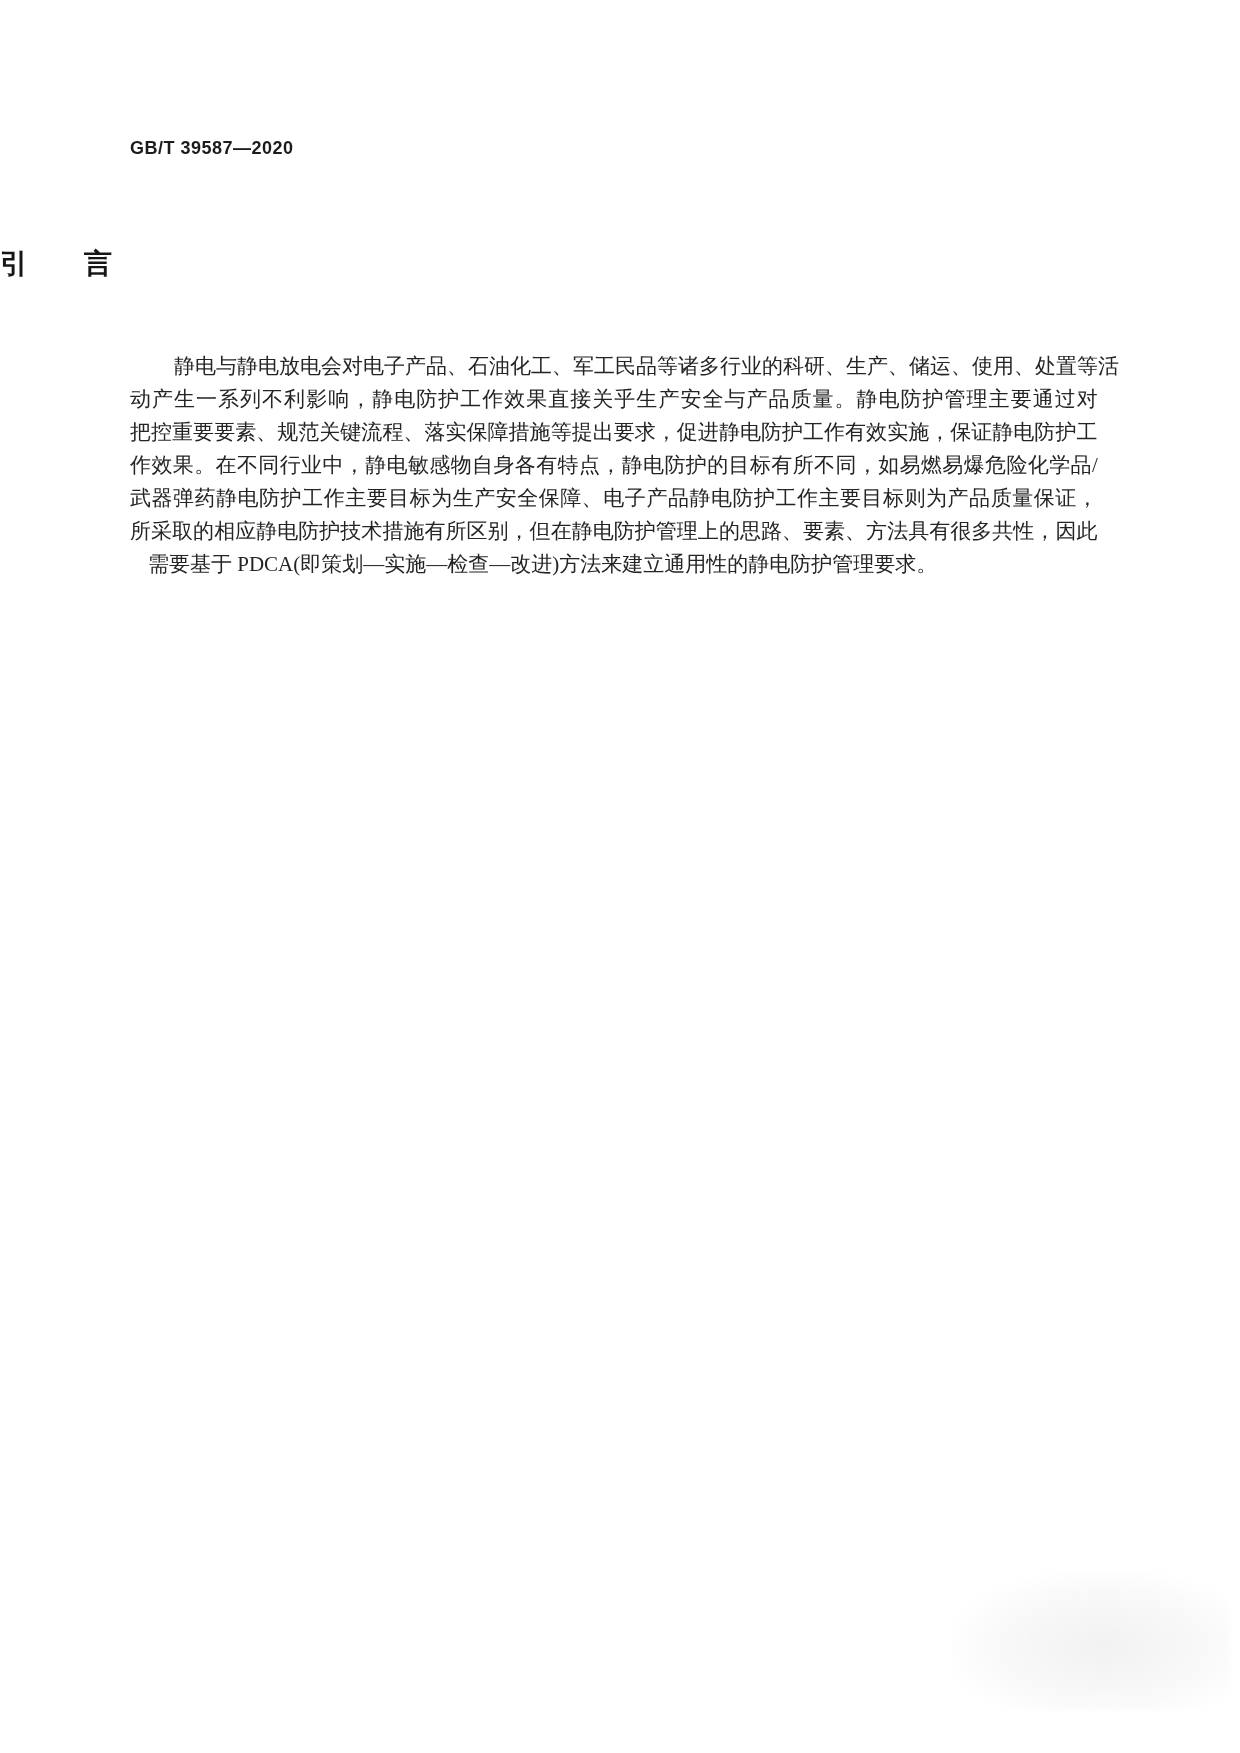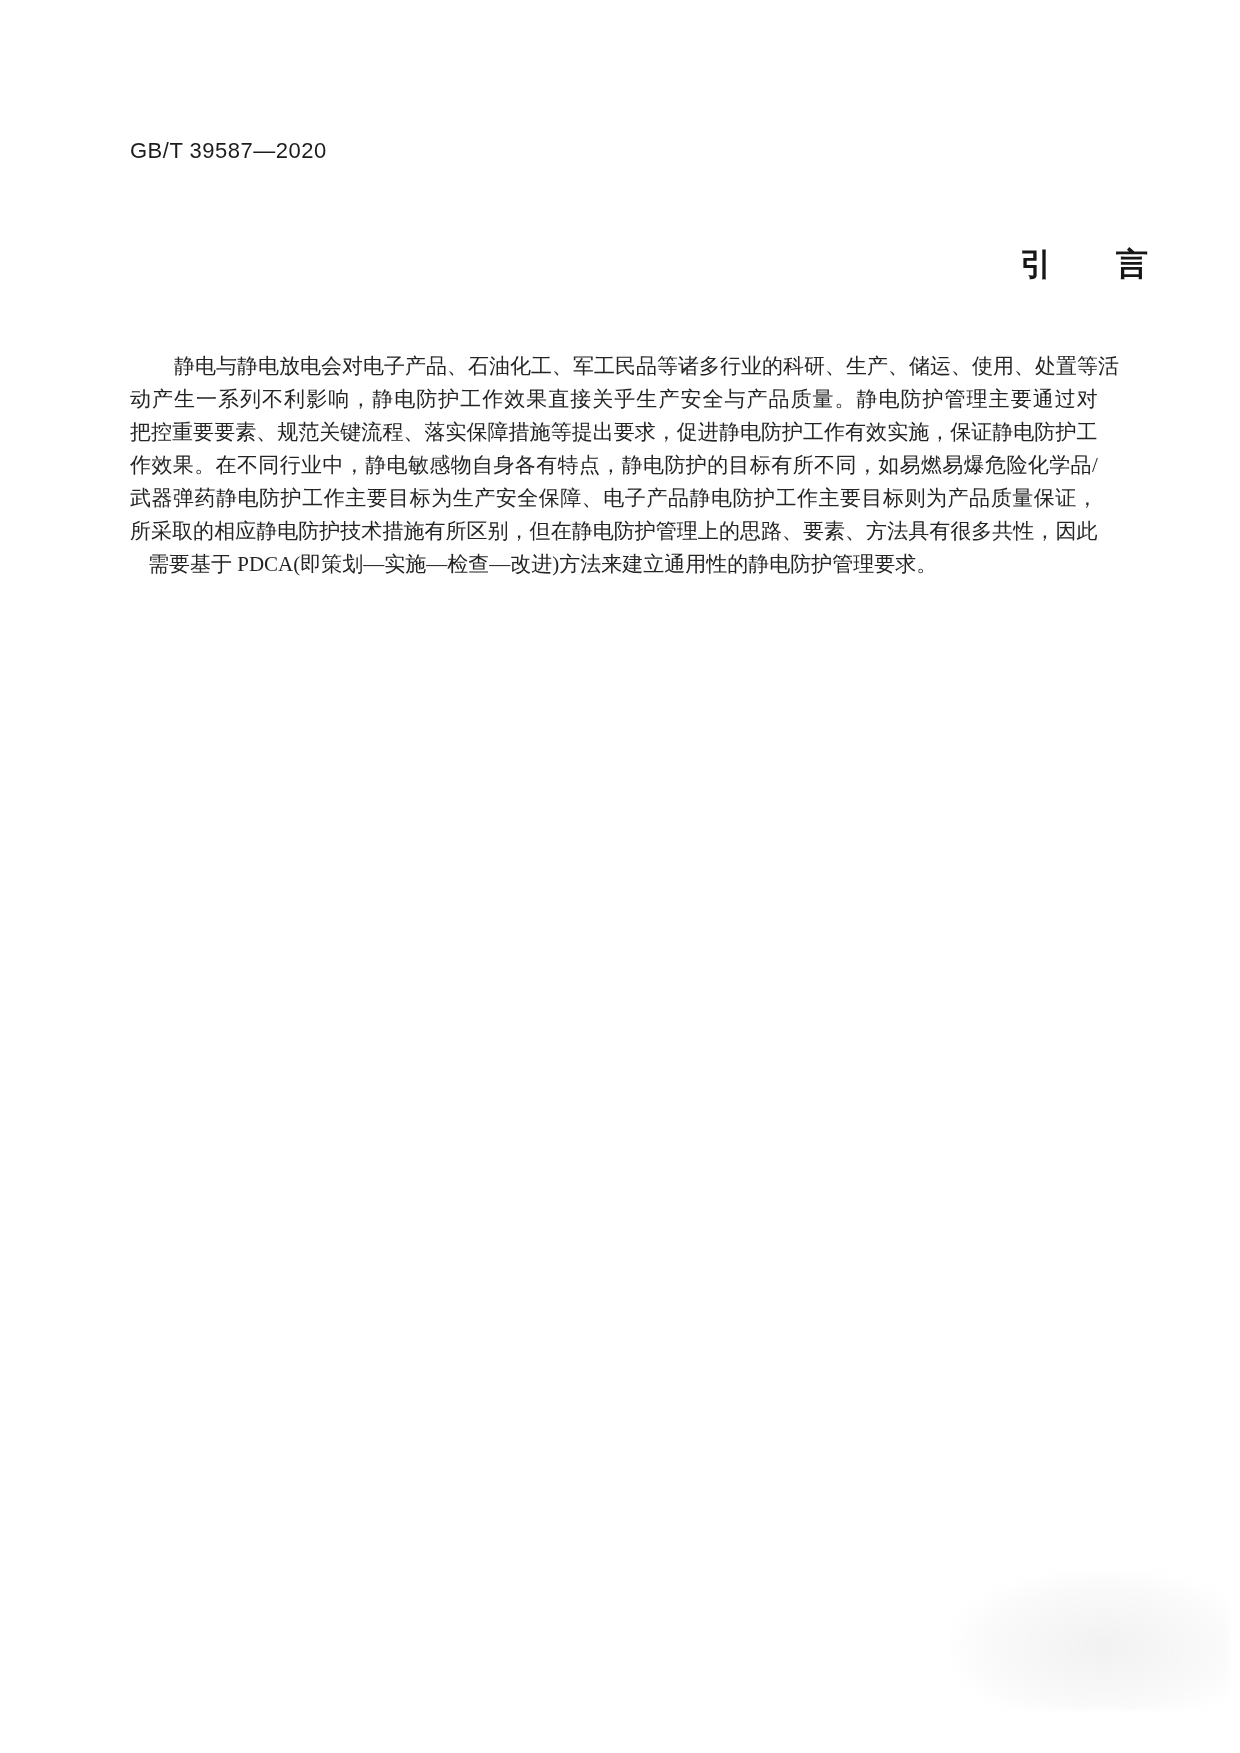--- a/index.html
+++ b/index.html
@@ -18,36 +18,36 @@
   .page {
     position: absolute;
     inset: 0;
     background: #ffffff;
   }
   .doc-number {
     position: absolute;
     left: 130px;
     top: 138px;
     font-family: "Liberation Sans", "DejaVu Sans", sans-serif;
-    font-weight: 400;
-    font-size: 22px;
+    font-weight: 700;
+    font-size: 18px;
     letter-spacing: 0.5px;
     color: #1c1c1c;
     white-space: nowrap;
   }
   .page-title {
     position: absolute;
     left: 0;
     top: 240px;
     width: 1148px;
     margin: 0;
-    text-align: right;
+    text-align: left;
     font-family: "Liberation Sans", "DejaVu Sans", sans-serif;
     font-weight: 700;
-    font-size: 32px;
+    font-size: 28px;
     line-height: 48px;
     color: #161616;
     white-space: pre;
   }
   .para {
     position: absolute;
     left: 130px;
     top: 350px;
     width: 968px;
   }

